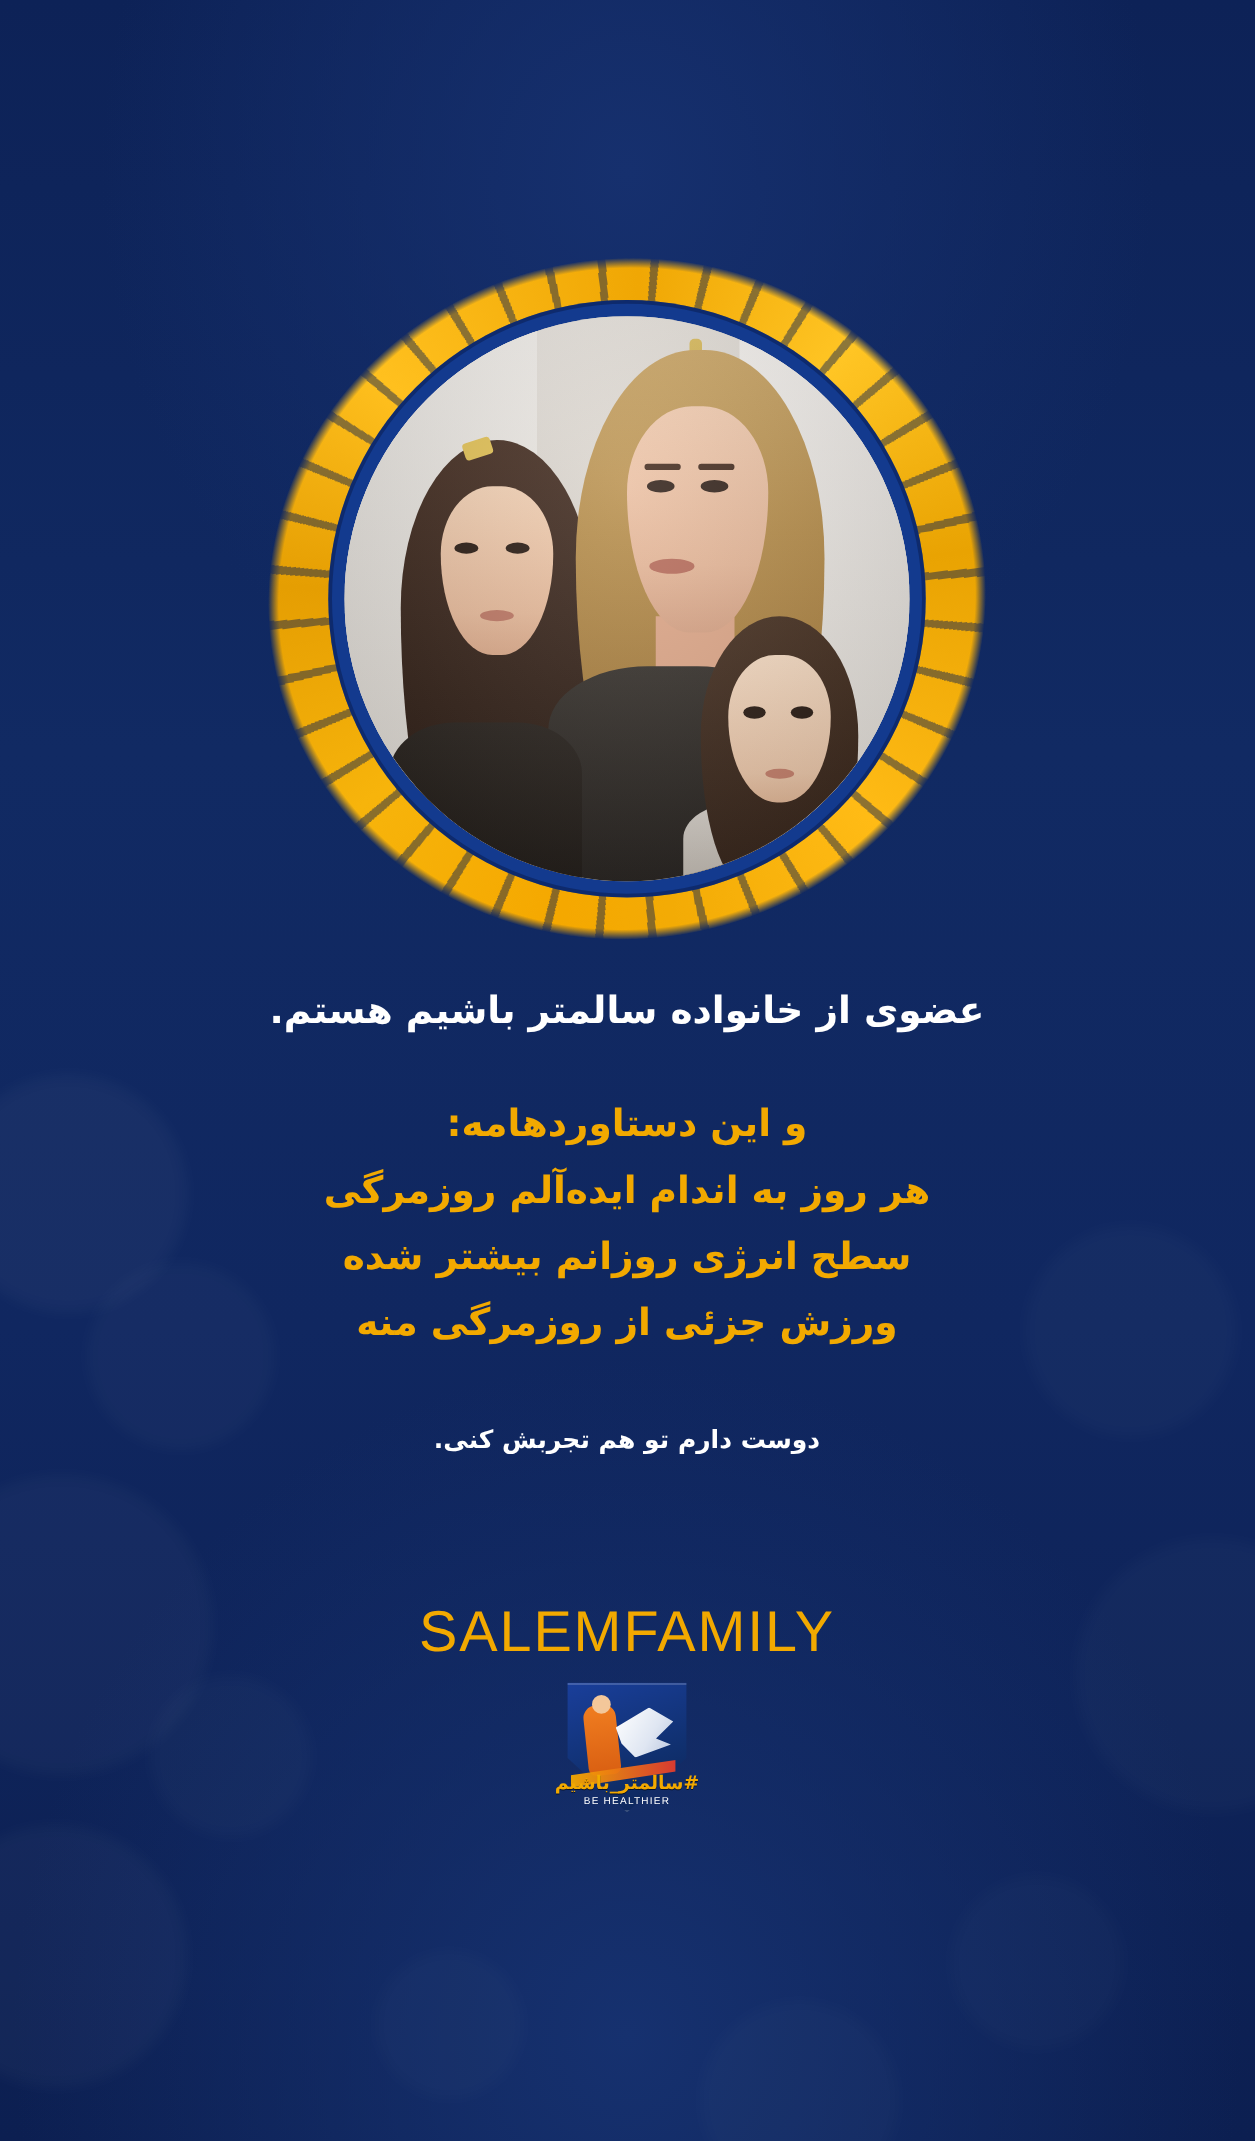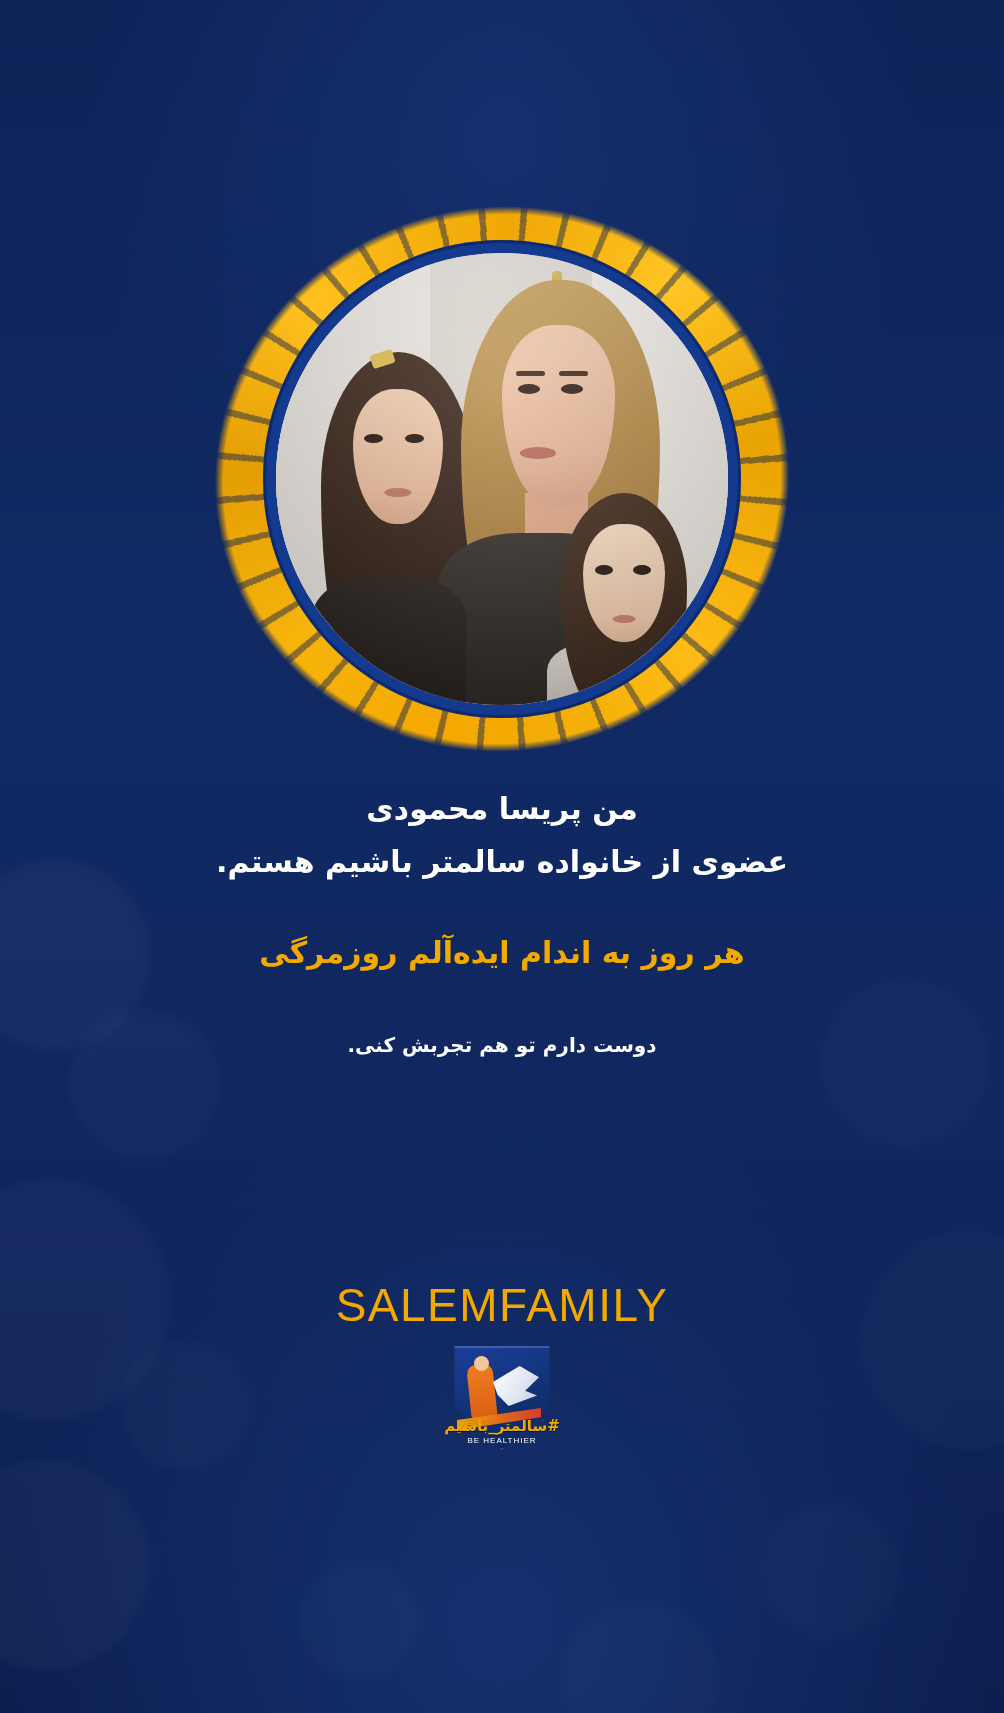--- a/index.html
+++ b/index.html
@@ -330,26 +330,28 @@
       <div class="t-face"></div>
       <div class="t-eye t-eyeL"></div>
       <div class="t-eye t-eyeR"></div>
       <div class="t-lip"></div>
 
       <div class="photo-sheen"></div>
     </div>
   </div>
 
   <div class="text-area">
-    <div class="intro-line">من پریسا محمودی</div>
     <div class="intro-line">عضوی از خانواده سالمتر باشیم هستم.</div>
 
     <div class="gap-1"></div>
 
+    <div class="ach-line">و این دستاوردهامه:</div>
     <div class="ach-line">هر روز به اندام ایده‌آلم روزمرگی</div>
+    <div class="ach-line">سطح انرژی روزانم بیشتر شده</div>
+    <div class="ach-line">ورزش جزئی از روزمرگی منه</div>
 
     <div class="gap-2"></div>
 
     <div class="cta-line">دوست دارم تو هم تجربش کنی.</div>
   </div>
 
   <div class="brand">
     <div class="brand-name">SALEMFAMILY</div>
     <div class="logo">
       <div class="logo-shield"></div>

